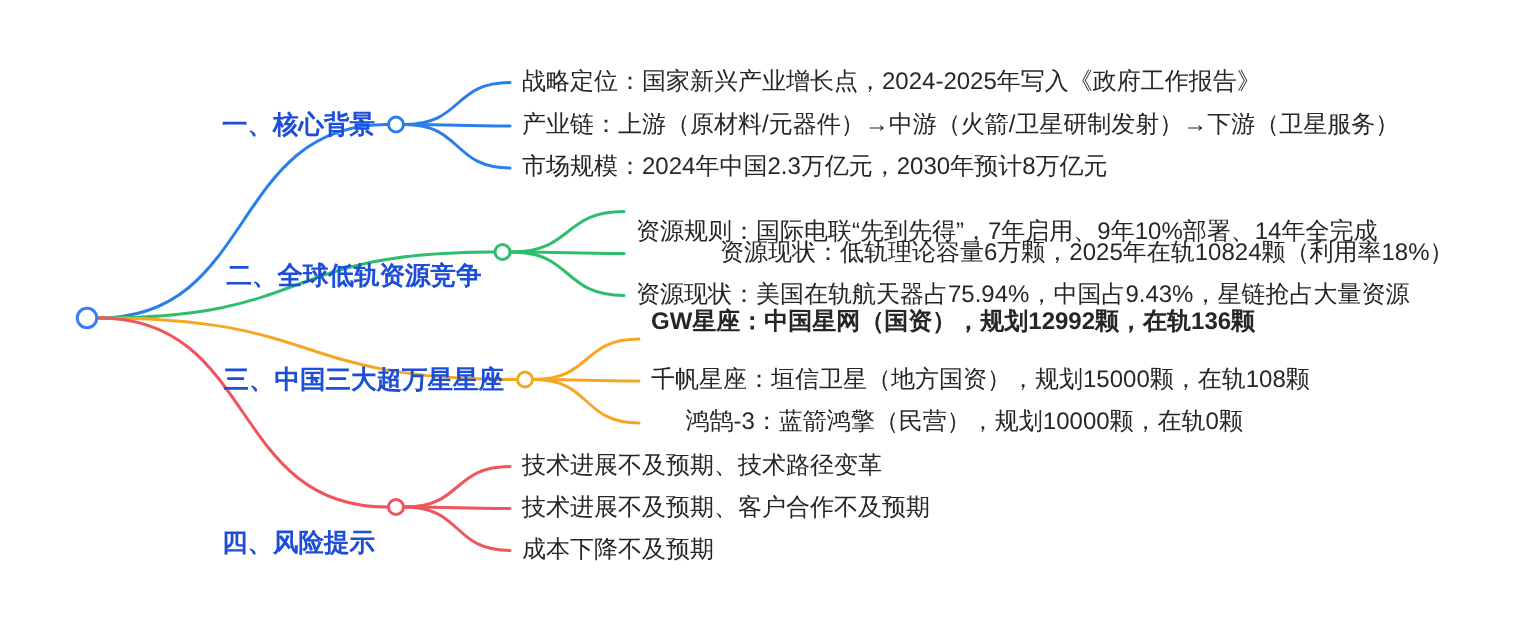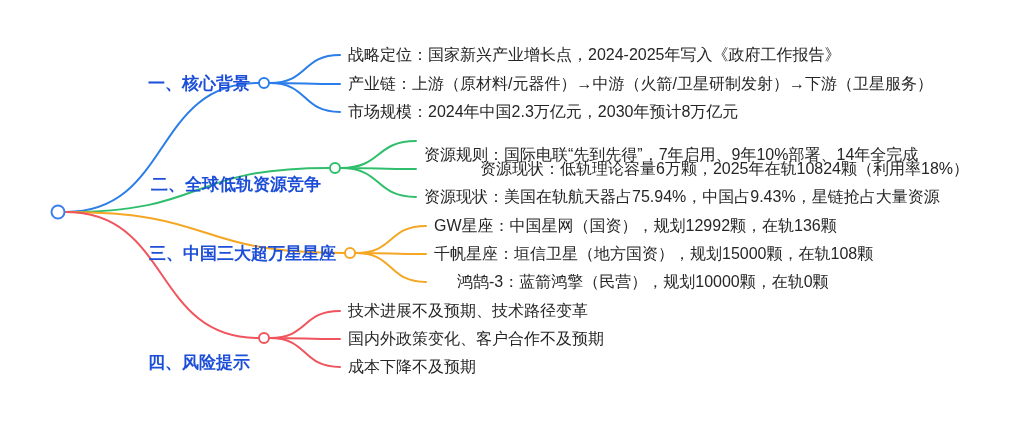--- a/index.html
+++ b/index.html
@@ -88,23 +88,23 @@
       <div class="node leaf-label" style="top: 55px; left: 348px;">战略定位：国家新兴产业增长点，2024-2025年写入《政府工作报告》</div>
       <div class="node leaf-label" style="top: 84px; left: 348px;">产业链：上游（原材料/元器件）→中游（火箭/卫星研制发射）→下游（卫星服务）</div>
       <div class="node leaf-label" style="top: 112px; left: 348px;">市场规模：2024年中国2.3万亿元，2030年预计8万亿元</div>
       <div class="ring" style="left: 335px; top: 168px; border-color: rgb(47, 191, 108);"></div>
       <div class="node branch-label" style="top: 184px; left: auto; right: 703px; text-align: right;">二、全球低轨资源竞争</div>
       <div class="node leaf-label" style="top: 155px; left: 424px;">资源规则：国际电联“先到先得”，7年启用、9年10%部署、14年全完成</div>
       <div class="node leaf-label" style="top: 169px; left: 444px; margin-left: 36px;">资源现状：低轨理论容量6万颗，2025年在轨10824颗（利用率18%）</div>
       <div class="node leaf-label" style="top: 197px; left: 424px;">资源现状：美国在轨航天器占75.94%，中国占9.43%，星链抢占大量资源</div>
       <div class="ring" style="left: 350px; top: 253px; border-color: rgb(245, 166, 35);"></div>
       <div class="node branch-label" style="top: 253px; left: auto; right: 688px;">三、中国三大超万星星座</div>
-      <div class="node leaf-label" style="top: 226px; left: 434px;">GW星座：中国星网（国资），规划12992颗，在轨136颗</div>
+      <div class="node leaf-label" style="top: 215px; left: 434px; font-weight: bold;">GW星座：中国星网（国资），规划12992颗，在轨136颗</div>
       <div class="node leaf-label" style="top: 254px; left: 434px;">千帆星座：垣信卫星（地方国资），规划15000颗，在轨108颗</div>
       <div class="node leaf-label" style="top: 282px; left: 434px; margin-left: 23px;">鸿鹄-3：蓝箭鸿擎（民营），规划10000颗，在轨0颗</div>
       <div class="ring" style="left: 264px; top: 338px; border-color: rgb(240, 84, 92);"></div>
       <div class="node branch-label" style="top: 338px; left: auto; right: 774px; margin-top: 24px;">四、风险提示</div>
       <div class="node leaf-label" style="top: 311px; left: 348px;">技术进展不及预期、技术路径变革</div>
-      <div class="node leaf-label" style="top: 339px; left: 348px;">国内外政策变化、客户合作不及预期</div>
+      <div class="node leaf-label" style="top: 339px; left: 348px;">技术进展不及预期、客户合作不及预期</div>
       <div class="node leaf-label" style="top: 367px; left: 348px;">成本下降不及预期</div>
       <div class="ring root" style="left: 58px; top: 212px; border-color: rgb(61, 127, 240);"></div>
     </div>
 </div>
 
 </body></html>

